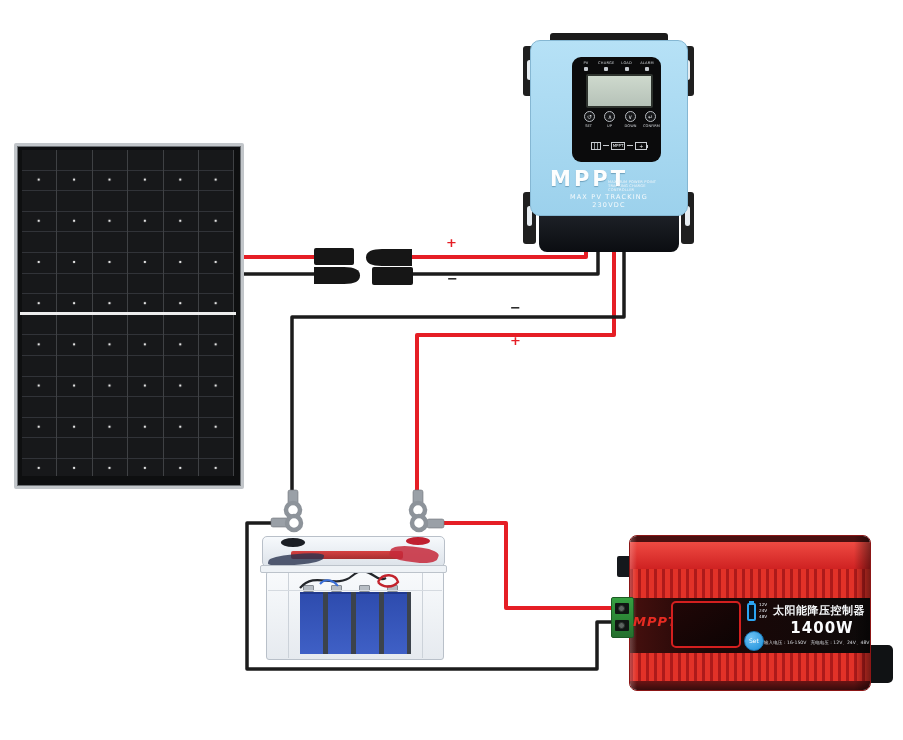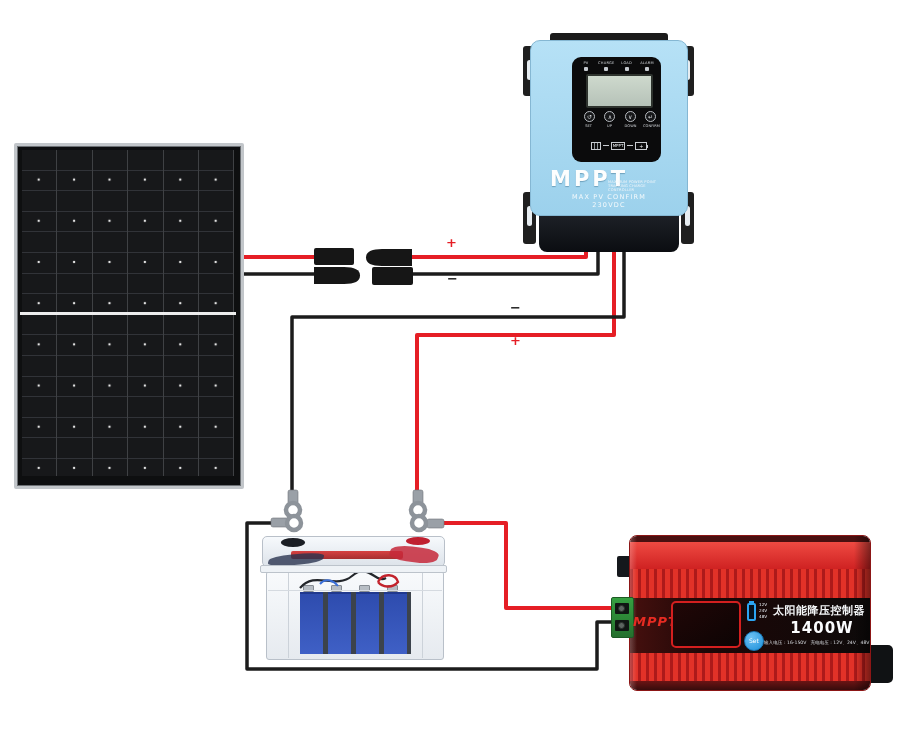--- a/index.html
+++ b/index.html
@@ -216,21 +216,21 @@
   <div class="abs cc-flow" style="z-index:5">
     <span class="solar"></span>
     <span class="dash"></span>
     <span class="mpptbox">MPPT</span>
     <span class="dash"></span>
     <span class="batt"><span>+</span><span class="nub"></span></span>
   </div>
 
   <div class="abs cc-brand" style="z-index:4">MPPT</div>
   <div class="abs cc-tagline" style="z-index:4">MAXIMUM POWER POINT TRACKING CHARGE CONTROLLER</div>
-  <div class="abs cc-maxpv" style="z-index:4">MAX PV CONFIRM 230VDC</div>
+  <div class="abs cc-maxpv" style="z-index:4">MAX PV TRACKING 230VDC</div>
 
   <div class="abs bat-case" style="z-index:2"></div>
   <div class="abs bat-gap" style="z-index:3"></div>
   <div class="abs bat-cell" style="left:300px;z-index:3"></div>
   <div class="abs bat-cell" style="left:328px;z-index:3"></div>
   <div class="abs bat-cell" style="left:356px;z-index:3"></div>
   <div class="abs bat-cell" style="left:384px;z-index:3"></div>
   <div class="abs bat-stud" style="left:303px;z-index:3"></div>
   <div class="abs bat-stud" style="left:331px;z-index:3"></div>
   <div class="abs bat-stud" style="left:359px;z-index:3"></div>

